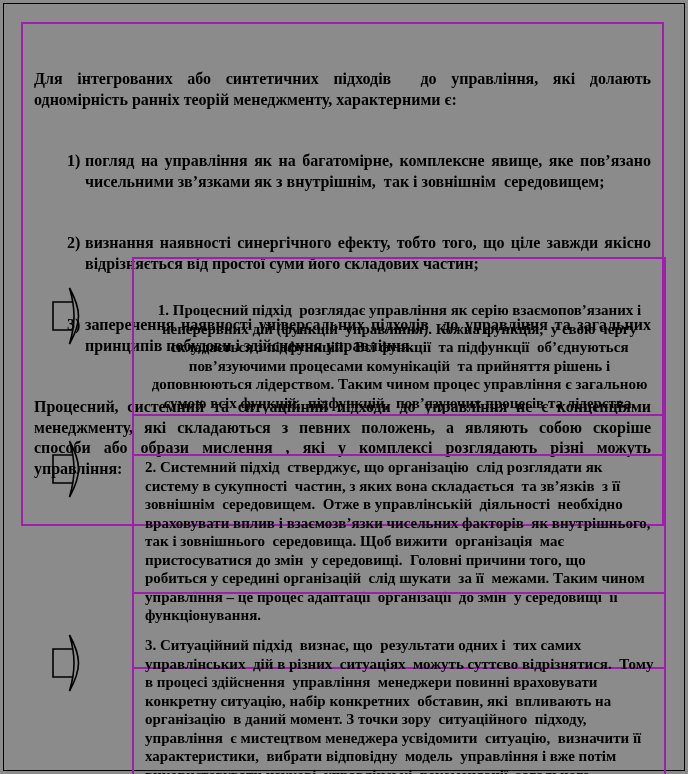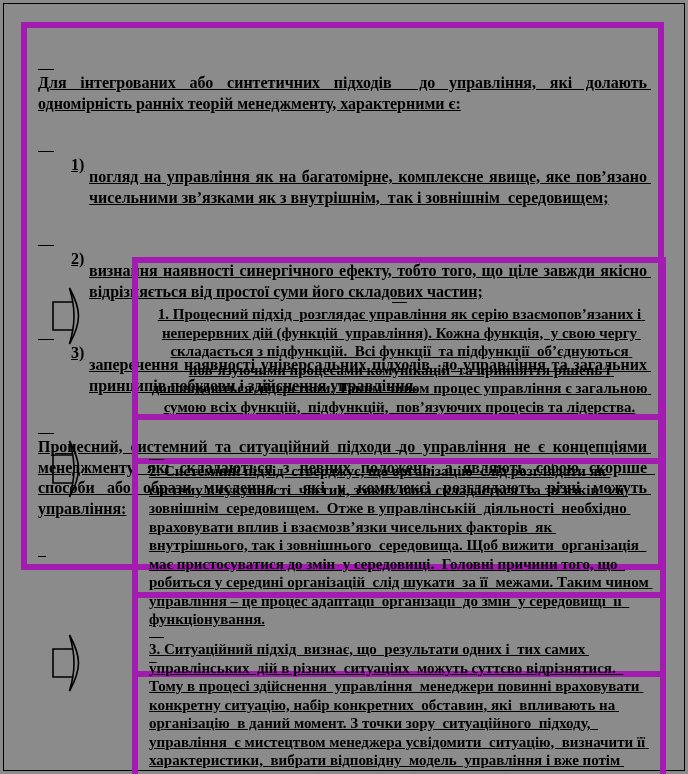--- a/index.html
+++ b/index.html
@@ -17,25 +17,24 @@
   }
   .outer-frame {
     position: absolute;
     left: 3px; top: 3px; right: 3px; bottom: 3px;
     border: 1.5px solid #000;
     pointer-events: none;
   }
   .textbox {
     position: absolute;
     box-sizing: border-box;
-    border: 6px solid #a21caf;
+    border: 2px solid #a21caf;
     background: transparent;
     font-weight: bold;
     white-space: pre-wrap;
-    text-decoration: underline;
   }
   .top-box {
     left: 21px; top: 22px;
     width: 643px;
     min-height: 217px;
     padding: 4px 11px 4px 11px;
     font-size: 16px;
     line-height: 20.5px;
   }
   .top-box .para {
@@ -47,21 +46,20 @@
   }
   .list-item .num {
     box-sizing: border-box;
     width: 51px;
     padding-left: 33px;
     flex-shrink: 0;
   }
   .list-item .itext {
     flex: 1;
     text-align: justify;
-    margin-top: 12px;
   }
   .approach-box {
     font-size: 15px;
     line-height: 18.5px;
     padding: 5px 10px 5px 11px;
     left: 132px;
     width: 534px;
     text-align: left;
   }
   .approach-box .para { margin: 0; }

